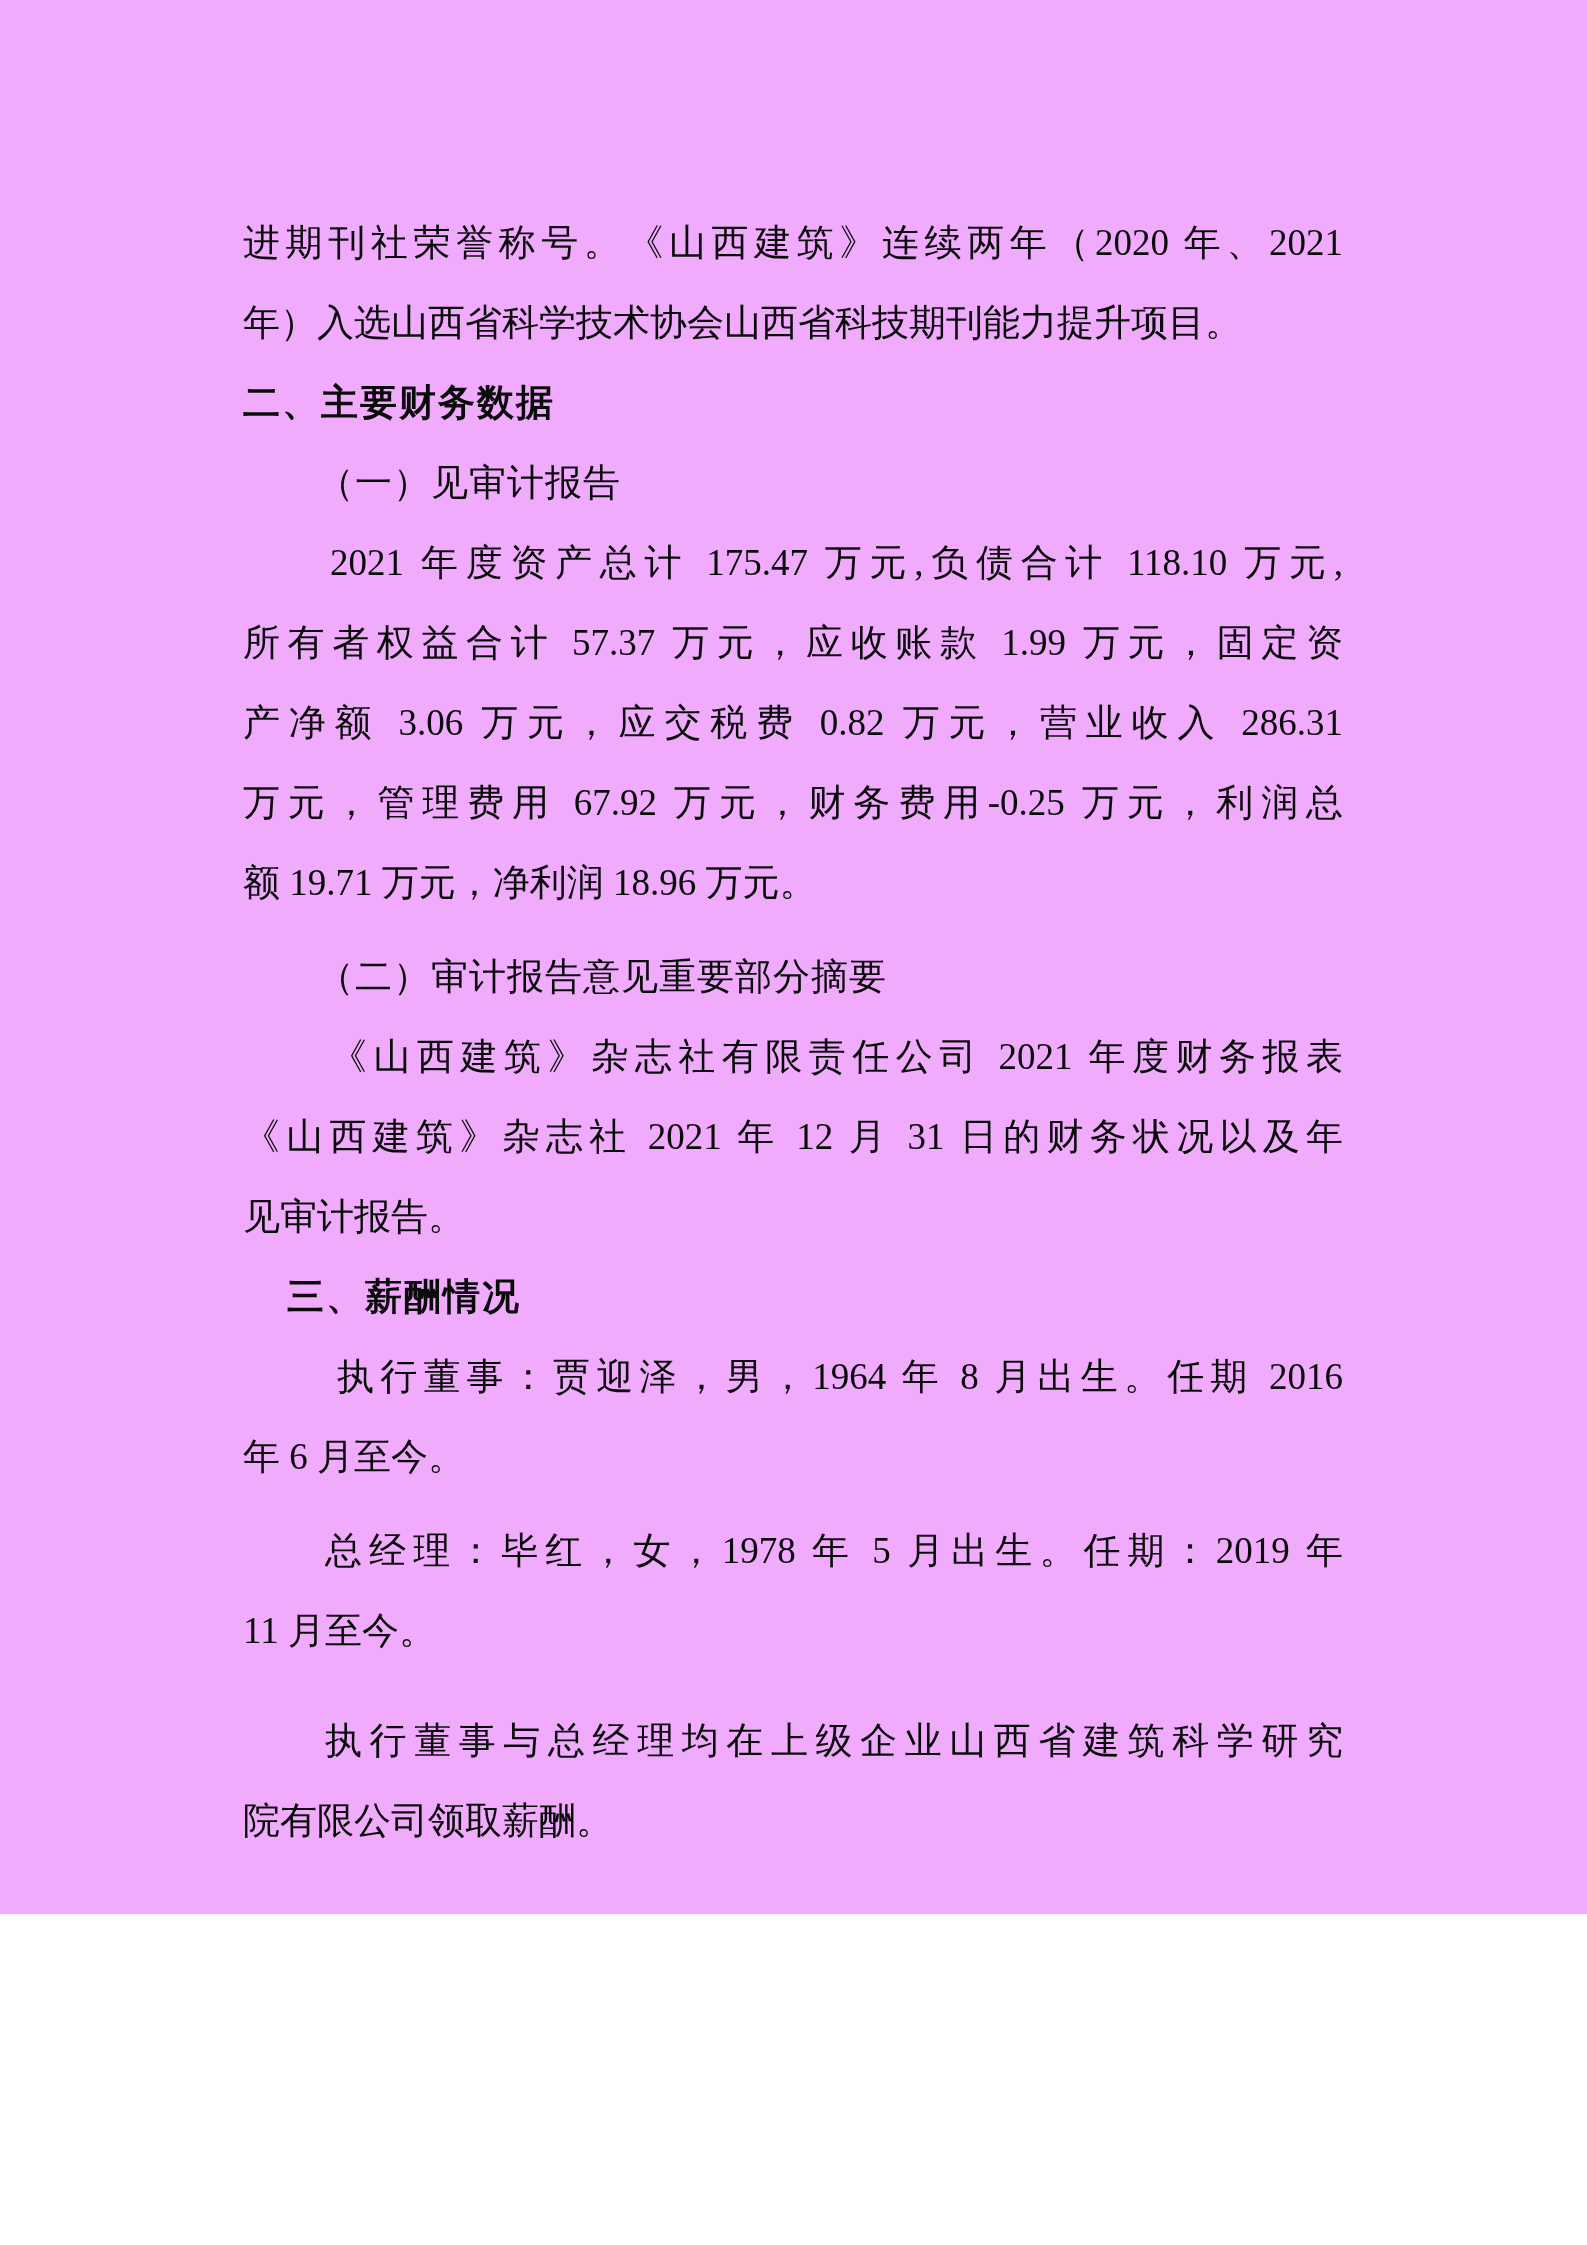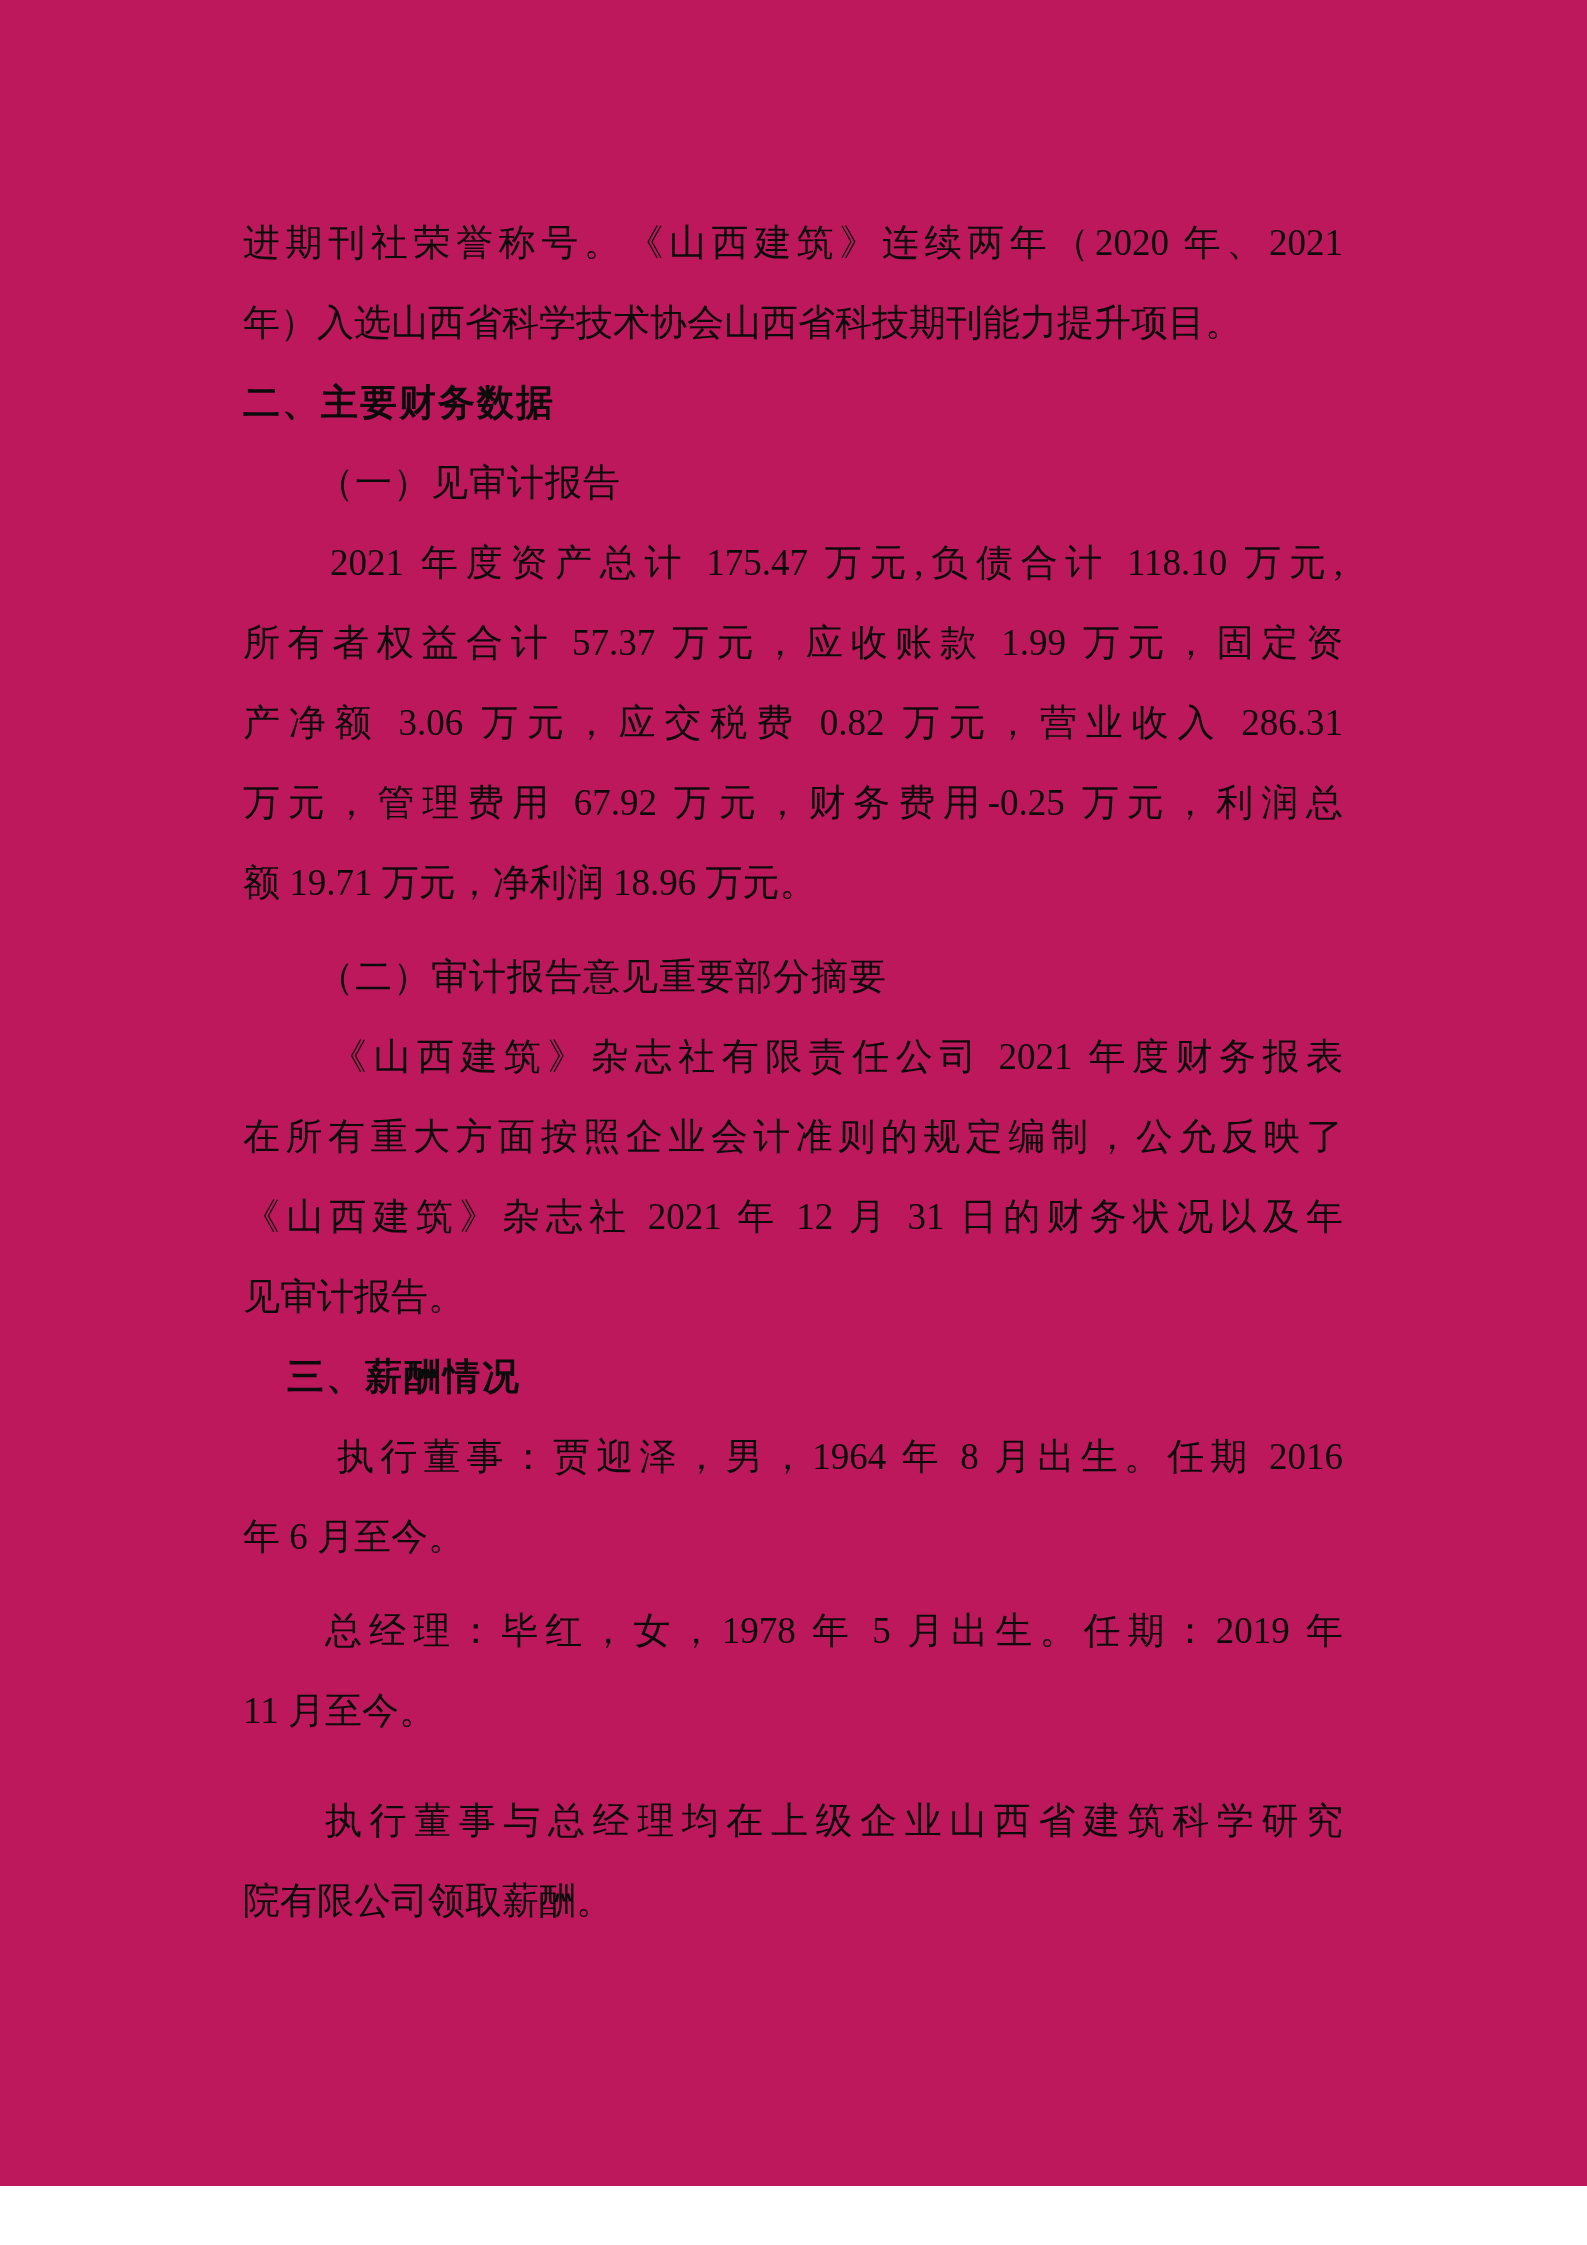--- a/index.html
+++ b/index.html
@@ -3,23 +3,23 @@
 <meta charset="utf-8">
 <style>
   html, body {
     margin: 0;
     padding: 0;
     background: #ffffff;
   }
   .page {
     position: relative;
     width: 1587px;
-    height: 2186px;
+    height: 1914px;
     margin: 0 auto;
-    background: #be185d;
+    background: #f0abfc;
     box-sizing: border-box;
     padding: 203px 244px 0 243px;
     font-family: "Liberation Serif", "DejaVu Serif", serif;
     font-size: 37px;
     color: #0b0b0b;
     overflow: hidden;
   }
   .block { margin: 0; }
   .line {
     line-height: 80px;
@@ -67,21 +67,20 @@
         <div class="line just">所有者权益合计 57.37 万元，应收账款 1.99 万元，固定资</div>
         <div class="line just">产净额 3.06 万元，应交税费 0.82 万元，营业收入 286.31</div>
         <div class="line just">万元，管理费用 67.92 万元，财务费用-0.25 万元，利润总</div>
         <div class="line">额 19.71 万元，净利润 18.96 万元。</div>
       </div>
       <div class="block sub" style="margin-top: 14px;">
         <div class="line" style="padding-left: 74px;">（二）审计报告意见重要部分摘要</div>
       </div>
       <div class="block body">
         <div class="line just" style="padding-left: 87px;">《山西建筑》杂志社有限责任公司 2021 年度财务报表</div>
-        <div class="line just">在所有重大方面按照企业会计准则的规定编制，公允反映了</div>
         <div class="line just">《山西建筑》杂志社 2021 年 12 月 31 日的财务状况以及年</div>
         <div class="line">见审计报告。</div>
       </div>
       <div class="block h">
         <div class="line" style="padding-left: 44px;">三、薪酬情况</div>
       </div>
       <div class="block body">
         <div class="line just" style="padding-left: 94px;">执行董事：贾迎泽，男，1964 年 8 月出生。任期 2016</div>
         <div class="line">年 6 月至今。</div>
       </div>

